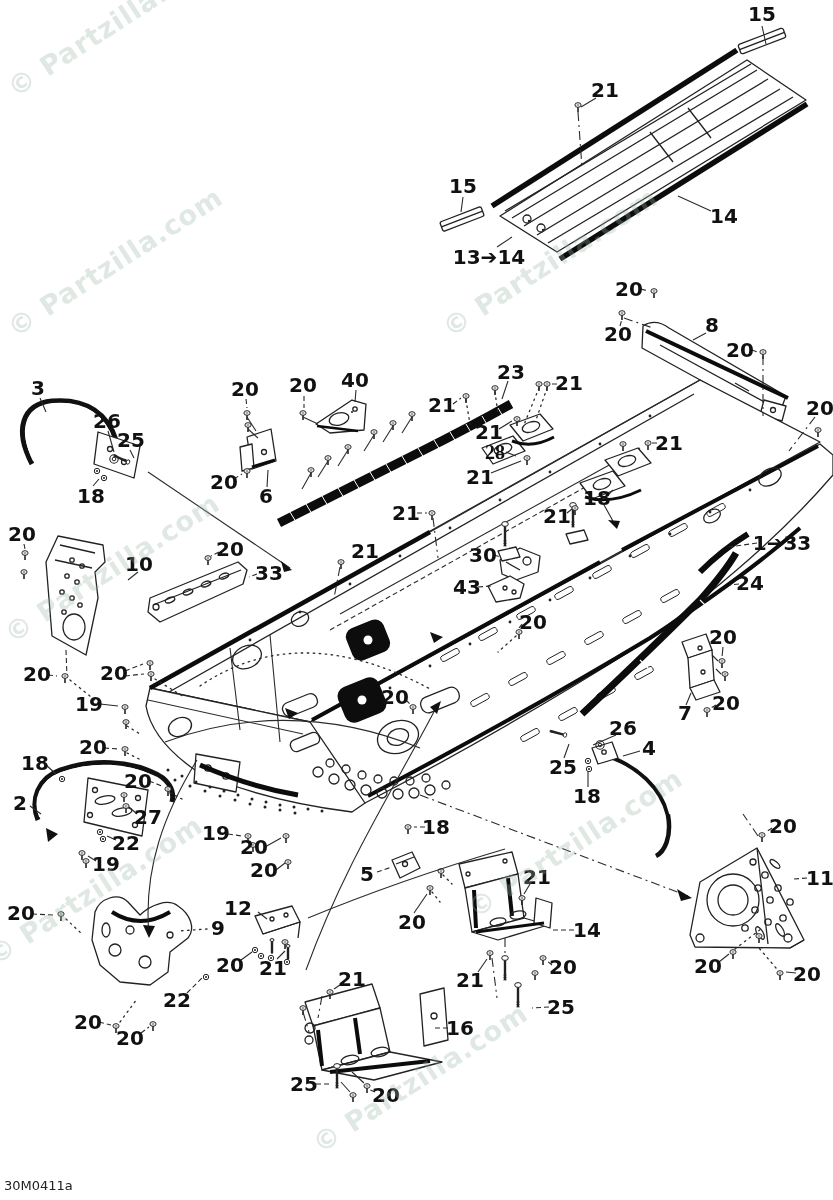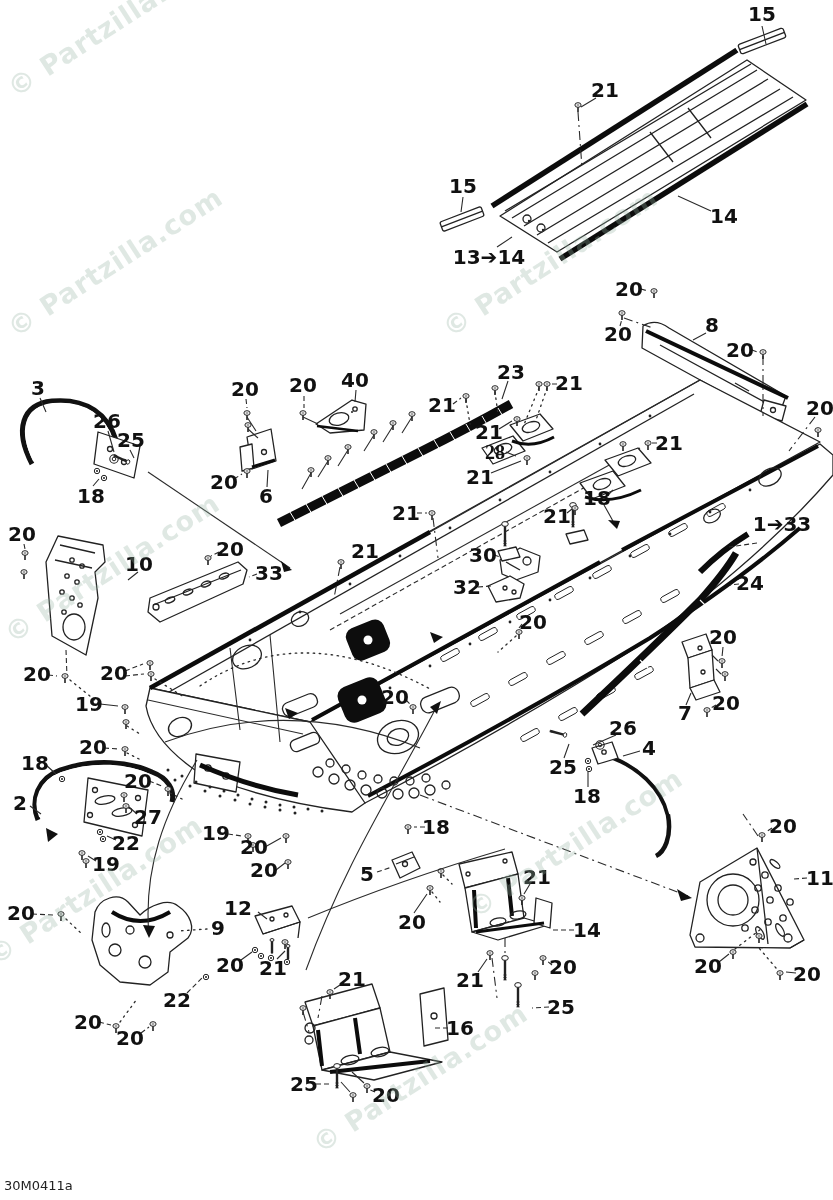--- a/index.html
+++ b/index.html
@@ -563,22 +563,22 @@
       <span class="plabel" style="left: 569px; top: 383px;">21</span>
       <span class="plabel" style="left: 442px; top: 405px;">21</span>
       <span class="plabel" style="left: 489px; top: 432px;">21</span>
       <span class="plabel" style="left: 495px; top: 452px; font-family: Liberation Serif, serif;">28</span>
       <span class="plabel" style="left: 480px; top: 477px;">21</span>
       <span class="plabel" style="left: 669px; top: 443px;">21</span>
       <span class="plabel" style="left: 597px; top: 498px;">18</span>
       <span class="plabel" style="left: 557px; top: 516px;">21</span>
       <span class="plabel" style="left: 406px; top: 513px;">21</span>
       <span class="plabel" style="left: 483px; top: 555px;">30</span>
-      <span class="plabel" style="left: 467px; top: 587px;">32</span>
-      <span class="plabel" style="left: 782px; top: 524px;">1➔33</span>
+      <span class="plabel" style="left: 467px; top: 587px;">43</span>
+      <span class="plabel" style="left: 782px; top: 543px;">1➔33</span>
       <span class="plabel" style="left: 750px; top: 583px;">24</span>
       <span class="plabel" style="left: 533px; top: 622px;">20</span>
       <span class="plabel" style="left: 723px; top: 637px;">20</span>
       <span class="plabel" style="left: 395px; top: 697px;">20</span>
       <span class="plabel" style="left: 685px; top: 713px;">7</span>
       <span class="plabel" style="left: 726px; top: 703px;">20</span>
       <span class="plabel" style="left: 623px; top: 728px;">26</span>
       <span class="plabel" style="left: 649px; top: 748px;">4</span>
       <span class="plabel" style="left: 563px; top: 767px;">25</span>
       <span class="plabel" style="left: 587px; top: 796px;">18</span>

